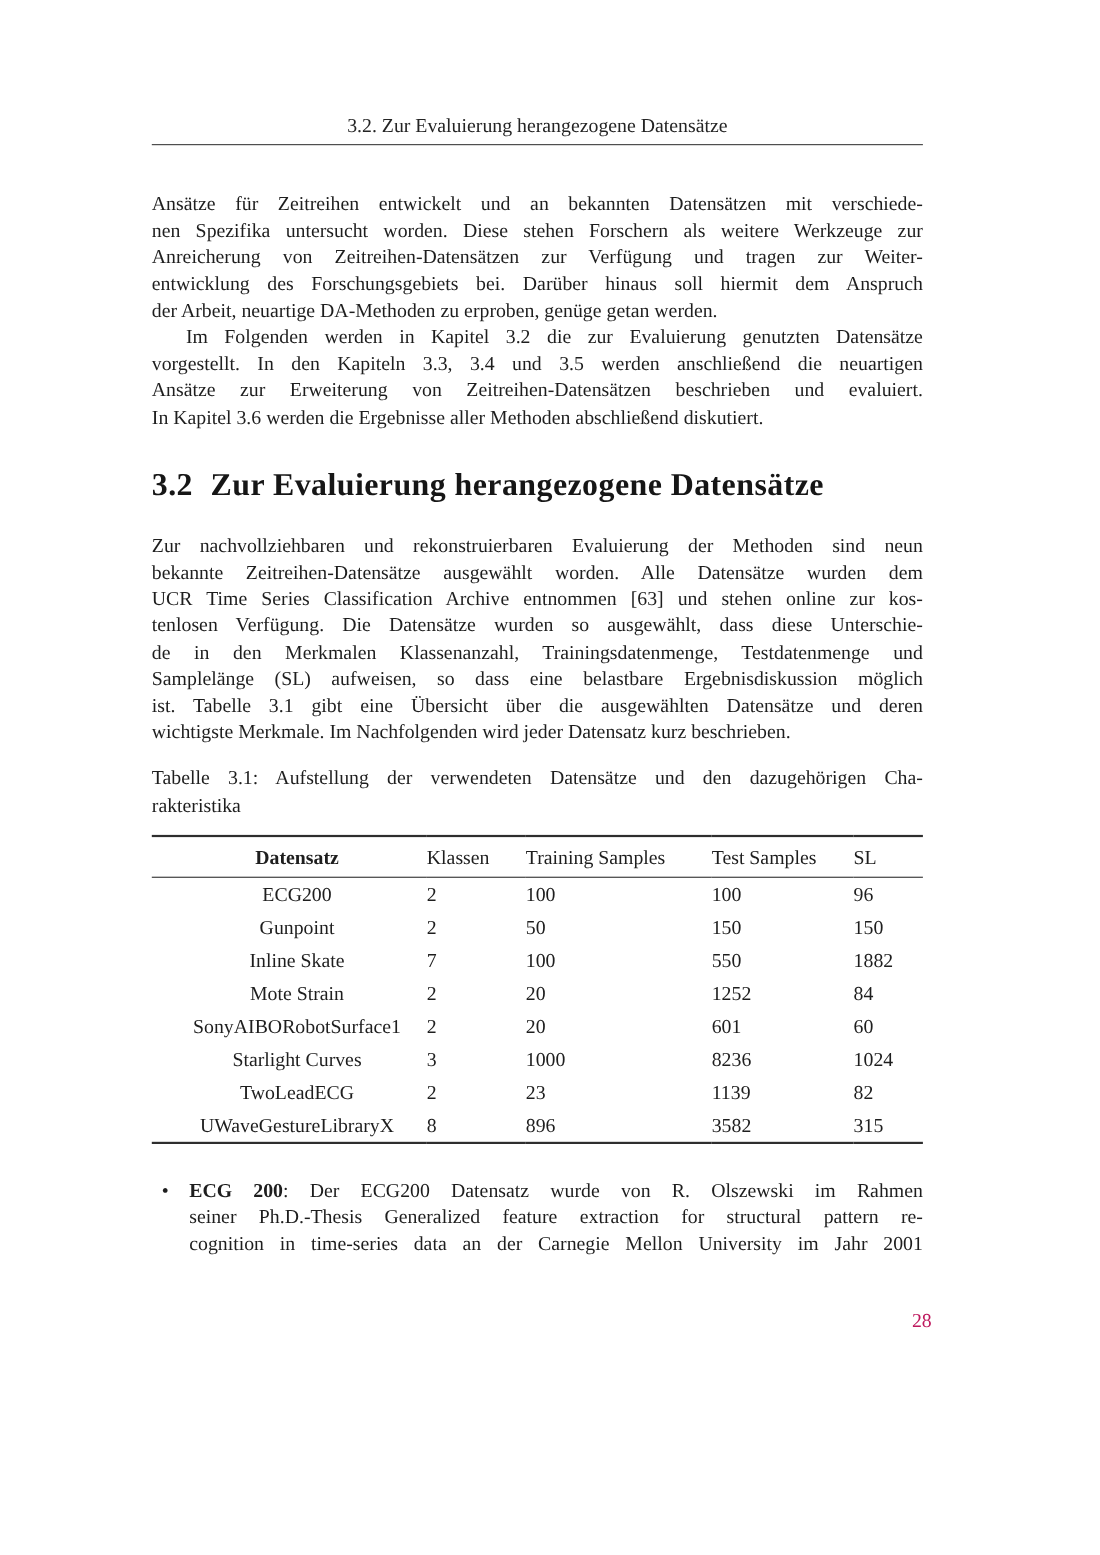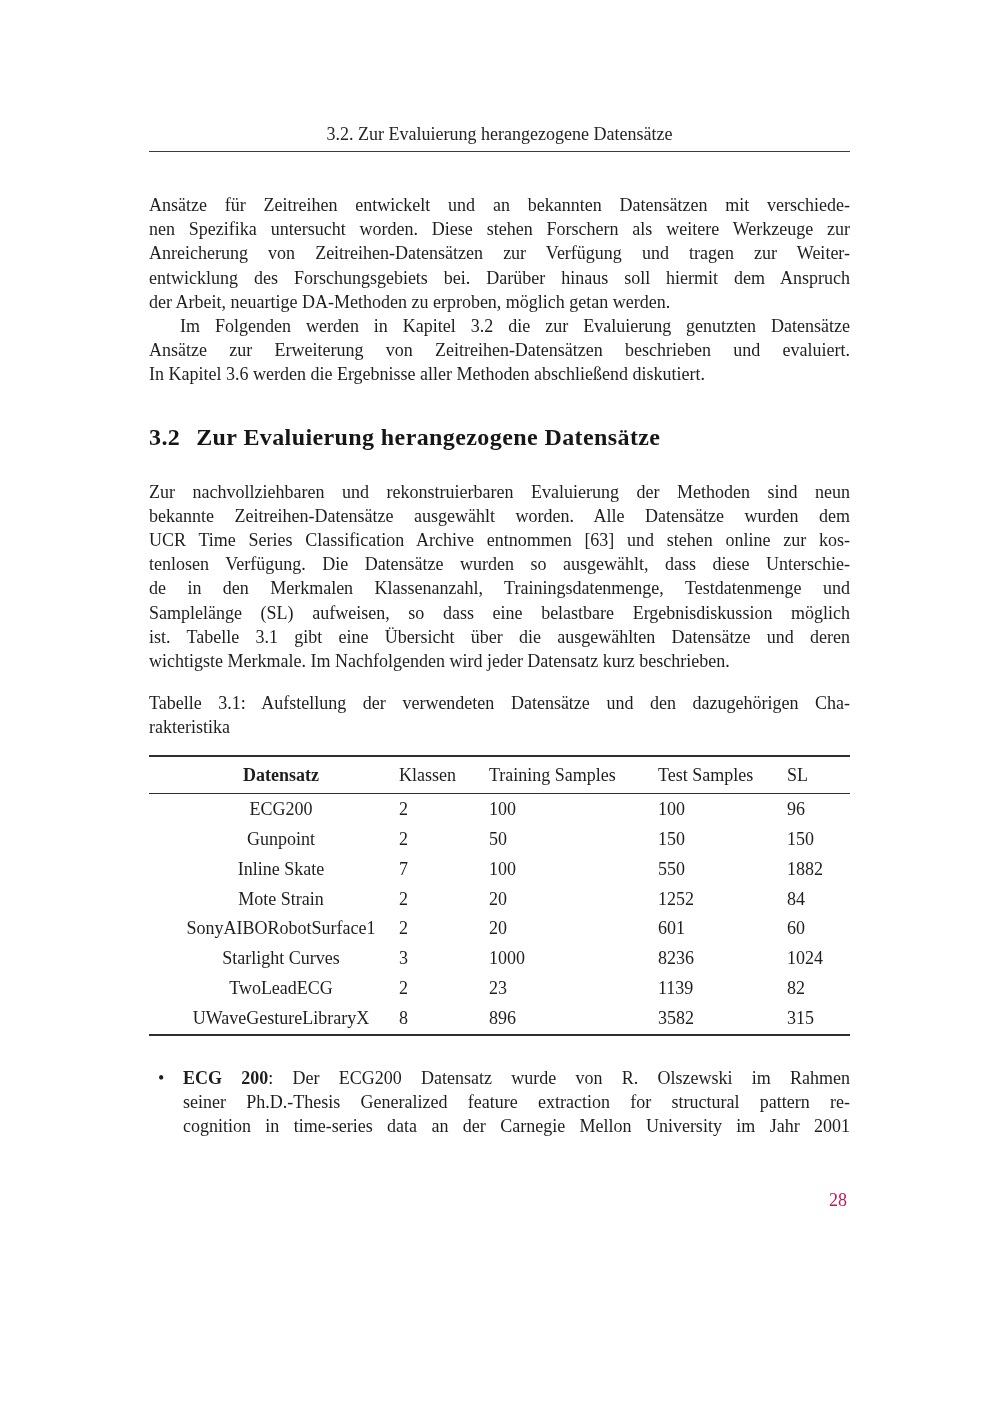--- a/index.html
+++ b/index.html
@@ -9,24 +9,23 @@
     width: 1000px;
     height: 1414px;
     margin: 0 auto;
     background: #ffffff;
     color: #1e1e1e;
     font-family: "Liberation Serif", "DejaVu Serif", serif;
     overflow: hidden;
   }
   .content {
     position: absolute;
-    left: 149px;
+    left: 138px;
     top: 0;
     width: 701px;
-    margin-top: 20px;
   }
   .running-header {
     margin-top: 103px;
     padding-bottom: 5px;
     border-bottom: 1.5px solid #3c3c3c;
     text-align: center;
     font-size: 18px;
     line-height: 23px;
     color: #242424;
   }
@@ -36,21 +35,21 @@
     white-space: normal;
   }
   .just { text-align: justify; text-align-last: justify; }
   .indent { text-indent: 31px; }
   .bold { font-weight: bold; }
   .italic { }
   .p1 { margin-top: 41px; }
   .section-heading {
     margin-top: 32px;
     margin-bottom: 25px;
-    font-size: 24px;
+    font-size: 29px;
     font-weight: bold;
     letter-spacing: 0.4px;
     color: #161616;
     line-height: 36px;
   }
   .section-heading .heading-number { margin-right: 16px; }
   .table-caption { margin-top: 18px; }
   table.datasets {
     margin-top: 15px;
     width: 701px;
@@ -102,25 +101,26 @@
 <div class="page">
   <div class="content">
 
     <div class="running-header">3.2.  Zur Evaluierung herangezogene Datensätze</div>
 
     <div class="body-block p1">
         <div class="tline just">Ansätze für Zeitreihen entwickelt und an bekannten Datensätzen mit verschiede-</div>
         <div class="tline just">nen Spezifika untersucht worden. Diese stehen Forschern als weitere Werkzeuge zur</div>
         <div class="tline just">Anreicherung von Zeitreihen-Datensätzen zur Verfügung und tragen zur Weiter-</div>
         <div class="tline just">entwicklung des Forschungsgebiets bei. Darüber hinaus soll hiermit dem Anspruch</div>
-        <div class="tline">der Arbeit, neuartige DA-Methoden zu erproben, möglich getan werden.</div>
+        <div class="tline">der Arbeit, neuartige DA-Methoden zu erproben, genüge getan werden.</div>
       </div>
 
     <div class="body-block p2">
         <div class="tline just indent">Im Folgenden werden in Kapitel 3.2 die zur Evaluierung genutzten Datensätze</div>
+        <div class="tline just">vorgestellt. In den Kapiteln 3.3, 3.4 und 3.5 werden anschließend die neuartigen</div>
         <div class="tline just">Ansätze zur Erweiterung von Zeitreihen-Datensätzen beschrieben und evaluiert.</div>
         <div class="tline">In Kapitel 3.6 werden die Ergebnisse aller Methoden abschließend diskutiert.</div>
       </div>
 
     <div class="section-heading">
       <span class="heading-number">3.2</span><span>Zur Evaluierung herangezogene Datensätze</span>
     </div>
 
     <div class="body-block p3">
         <div class="tline just">Zur nachvollziehbaren und rekonstruierbaren Evaluierung der Methoden sind neun</div>

